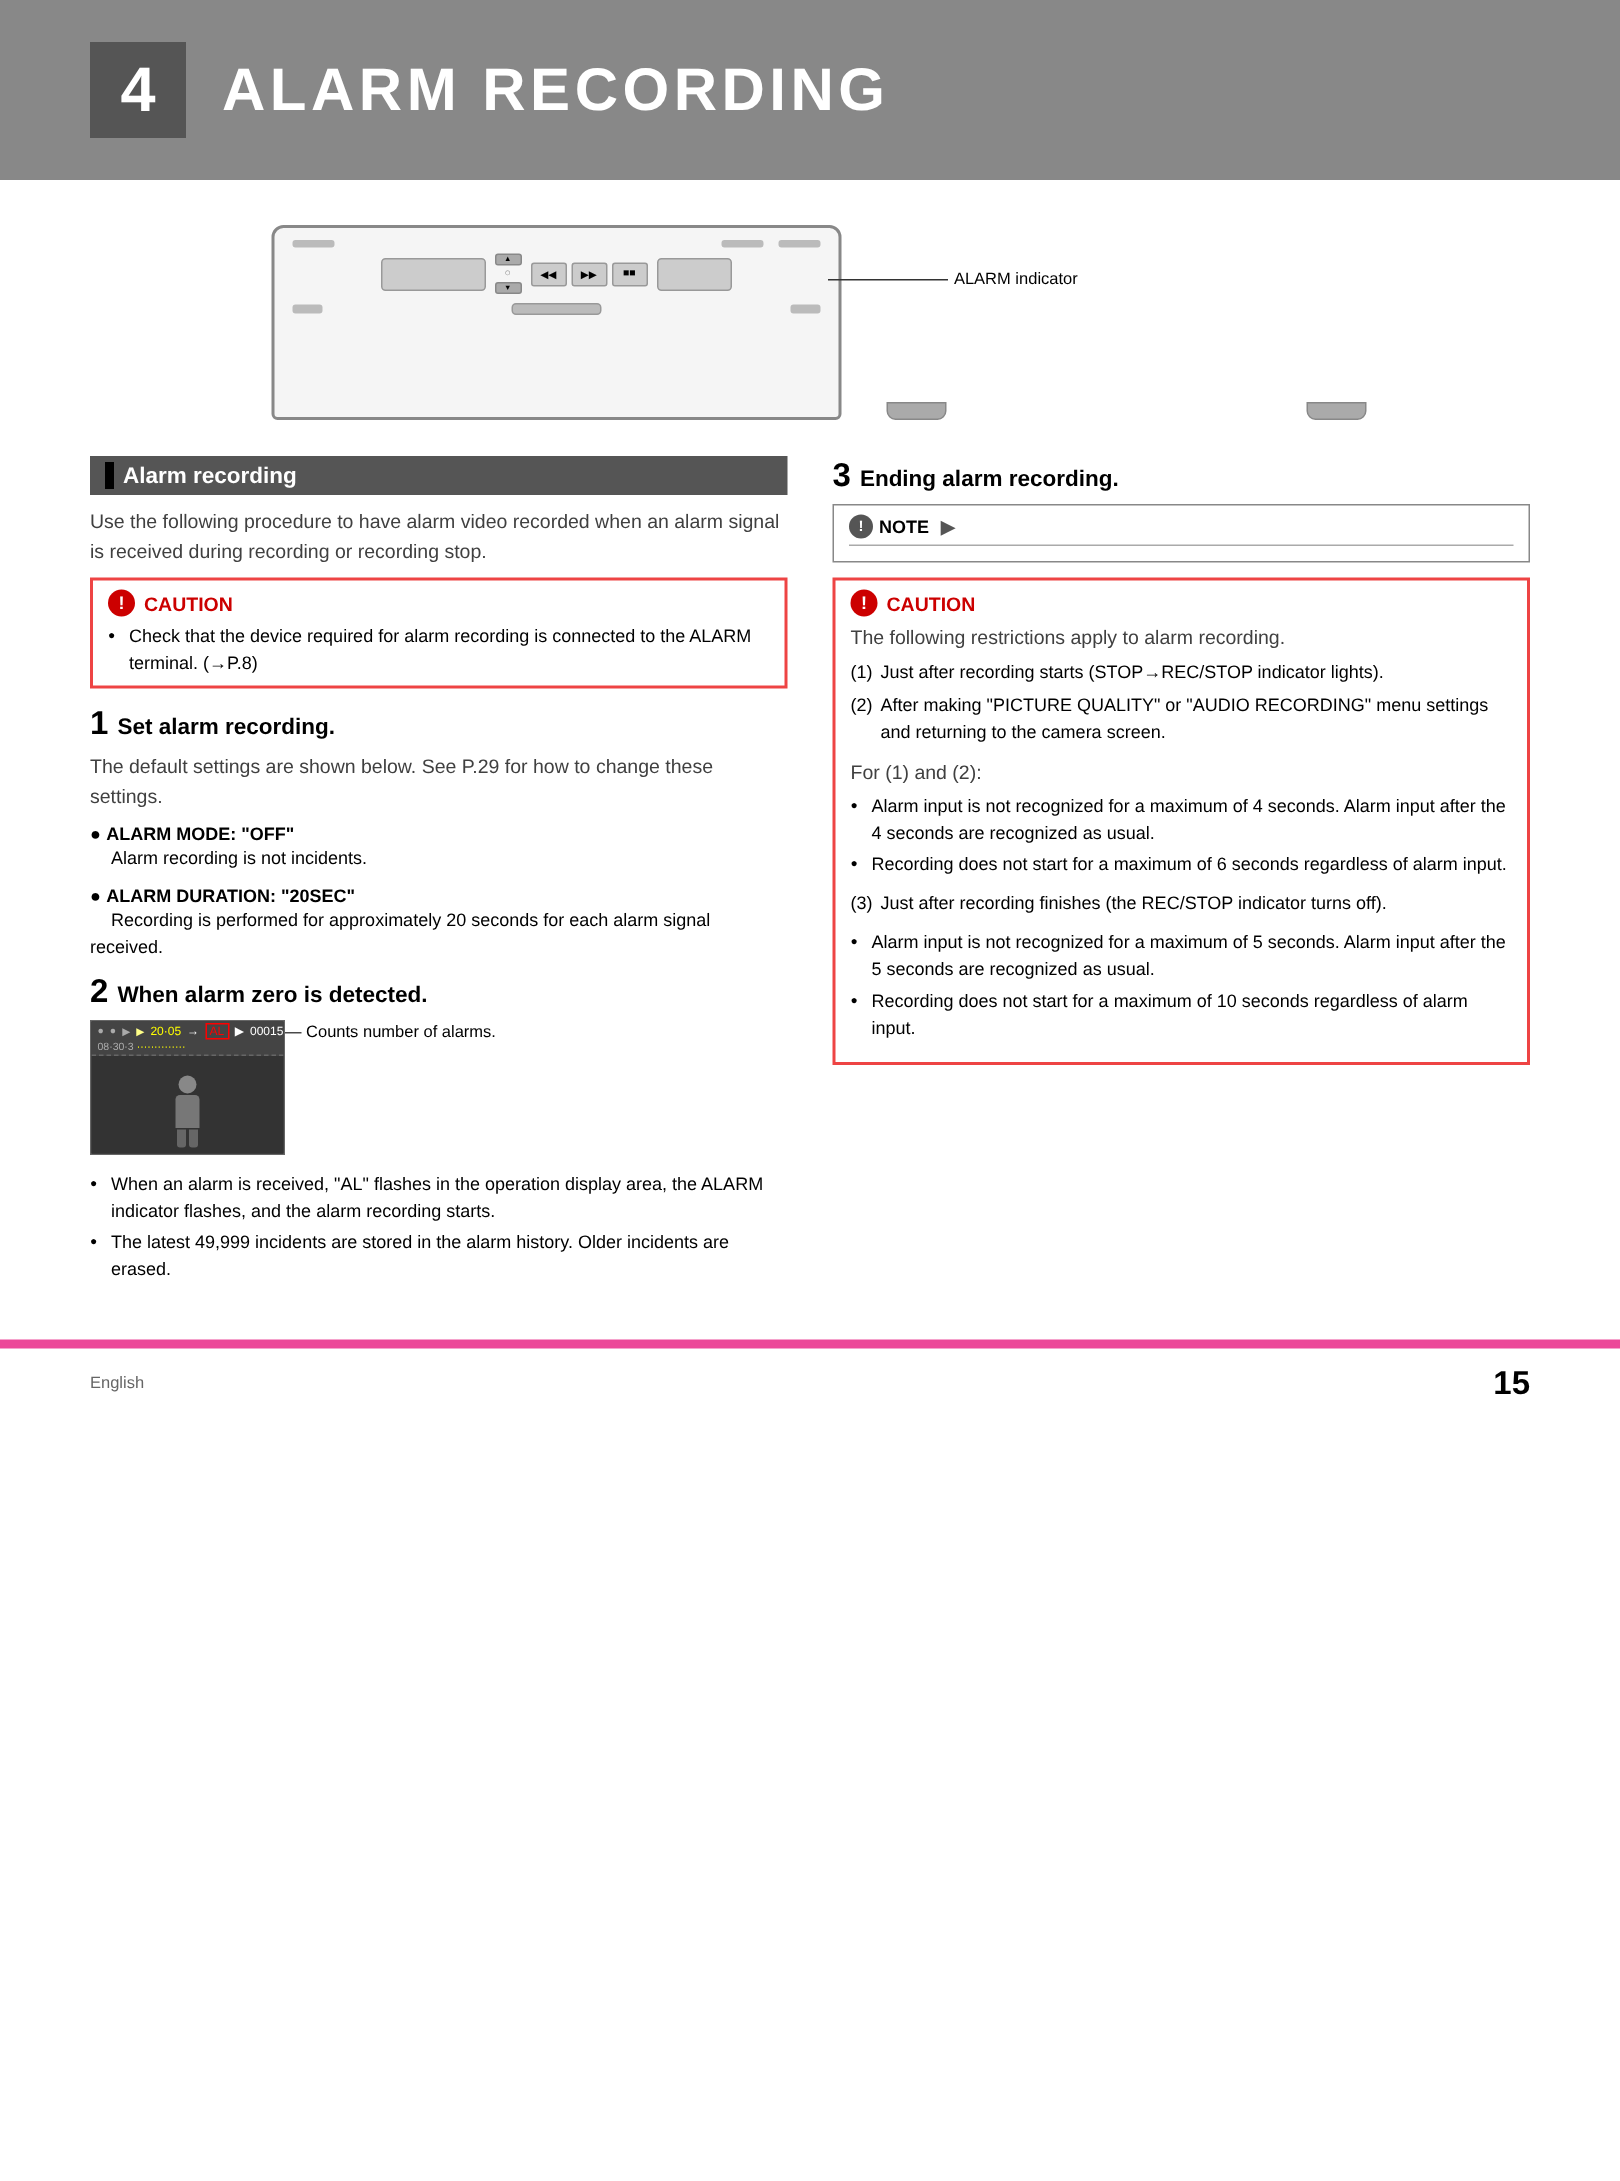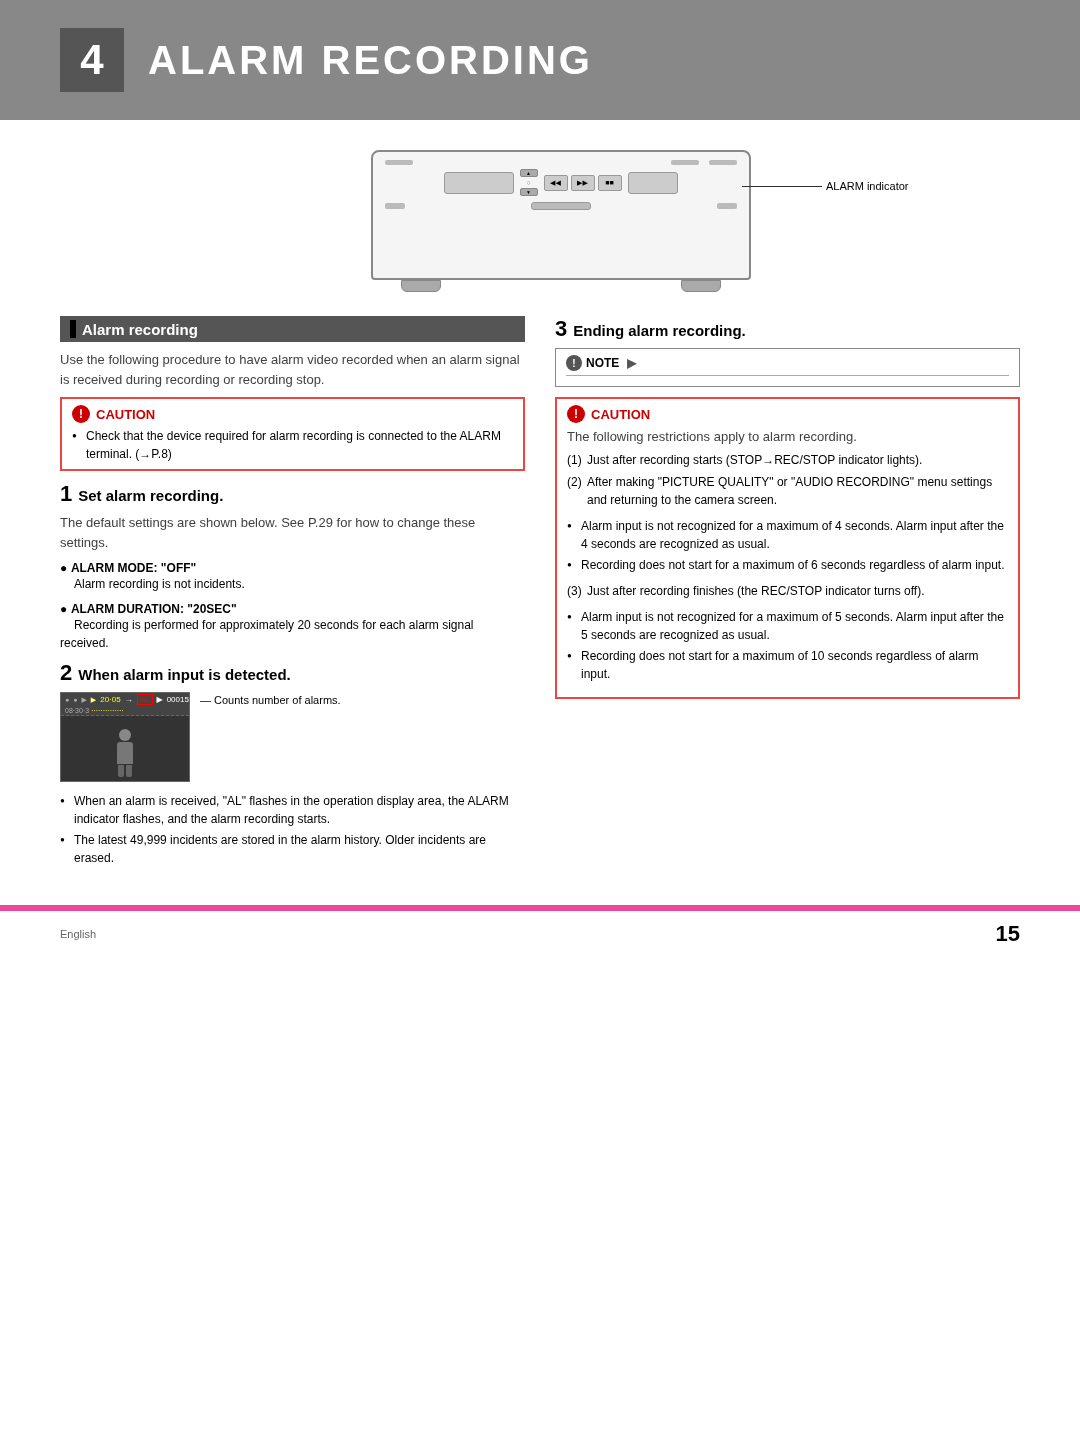--- a/index.html
+++ b/index.html
@@ -302,21 +302,20 @@
       margin-bottom: 8px;
     }
     .alarm-setting-item {
       margin-bottom: 4px;
     }
 
     
     .screen-thumbnail-wrapper {
       display: flex;
       align-items: flex-start;
-      gap: 10px;
       margin-bottom: 10px;
     }
     .screen-thumbnail {
       width: 130px;
       height: 90px;
       border: 1px solid #666;
       background: #222;
       position: relative;
       overflow: hidden;
       flex-shrink: 0;
@@ -414,21 +413,21 @@
 <body>
 
 <div class="page-header">
   <div class="chapter-number">4</div>
   <div class="chapter-title">ALARM RECORDING</div>
 </div>
 
 <div class="page-content">
 
   <div class="device-illustration">
-    <div style="display:flex; flex-direction:column; align-items:flex-end; position:relative;padding-left:41px;">
+    <div style="display:flex; flex-direction:row; align-items:flex-end; position:relative;padding-left:41px;">
       <div class="device-box">
 
         <div class="device-top-row">
           <div class="device-led"></div>
           <div style="display:flex; gap:10px;">
             <div class="device-led-right"></div>
             <div class="device-led-right"></div>
           </div>
         </div>
 
@@ -503,21 +502,21 @@
         <div class="alarm-setting-item mt8">
           <span class="bold-label">●</span>
           <span class="bold-label">ALARM DURATION: "20SEC"</span>
           <br>
           <span class="sub-text">Recording is performed for approximately 20 seconds for each alarm signal received.</span>
         </div>
       </div>
 
       <div class="step-heading">
         <span class="step-number">2</span>
-        <span>When alarm input is detected.</span>
+        <span>When alarm zero is detected.</span>
       </div>
 
       <div class="screen-thumbnail-wrapper">
         <div class="screen-thumbnail">
           <div class="screen-top-bar">
             <span style="font-size:7px; color:#aaa;">●</span>
             <span style="font-size:7px; color:#aaa;">●</span>
             <span style="font-size:7px; color:#aaa;">▶</span>
             <span style="font-size:7px; color:#ff8;">▶</span>
             <span class="screen-time">20·05</span>
@@ -580,20 +579,21 @@
           <li>
             <span class="num">(1)</span>
             <span>Just after recording starts (STOP→REC/STOP indicator lights).</span>
           </li>
           <li>
             <span class="num">(2)</span>
             <span>After making "PICTURE QUALITY" or "AUDIO RECORDING" menu settings and returning to the camera screen.</span>
           </li>
         </ol>
 
+        <p class="body-text mb4">For (1) and (2):</p>
         <ul class="bullet-list">
           <li>Alarm input is not recognized for a maximum of 4 seconds. Alarm input after the 4 seconds are recognized as usual.</li>
           <li>Recording does not start for a maximum of 6 seconds regardless of alarm input.</li>
         </ul>
 
         <ol class="numbered-list">
           <li>
             <span class="num">(3)</span>
             <span>Just after recording finishes (the REC/STOP indicator turns off).</span>
           </li>

